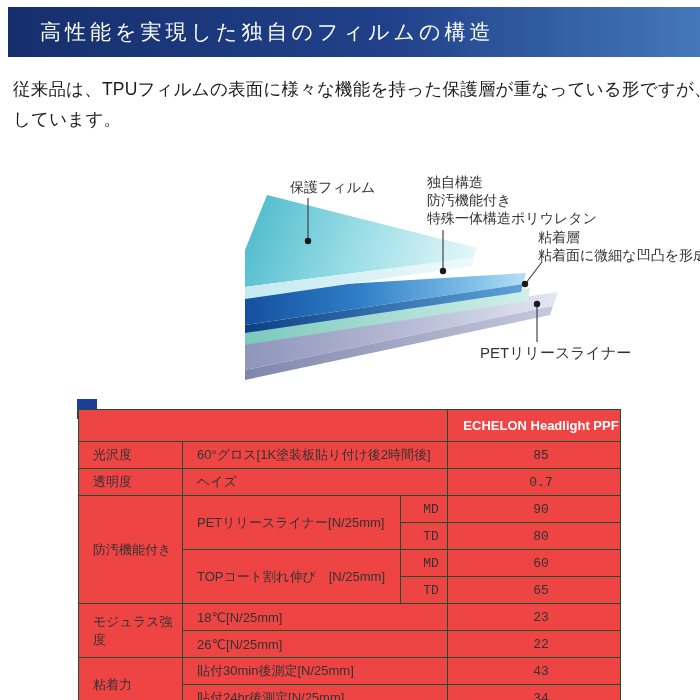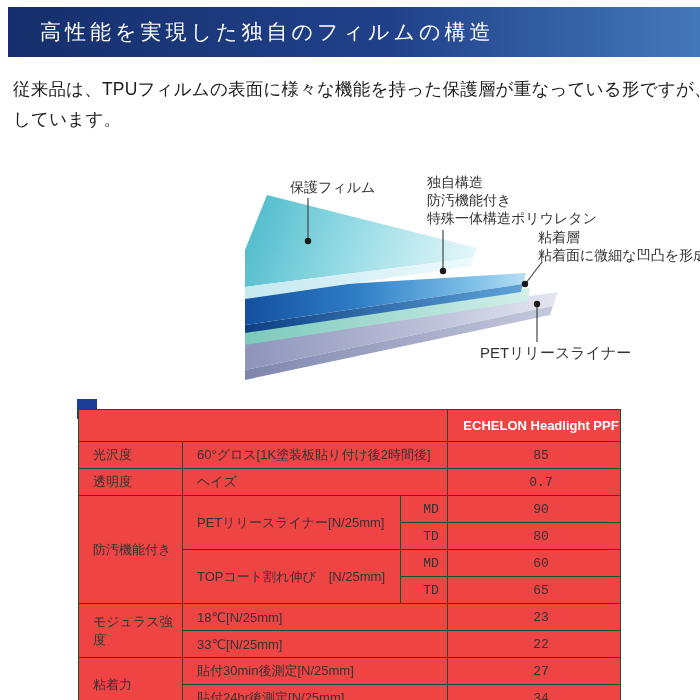--- a/index.html
+++ b/index.html
@@ -195,27 +195,27 @@
     <tr>
       <td class="dir">TD</td>
       <td class="val">65</td>
     </tr>
     <tr>
       <td rowspan="2">モジュラス強度</td>
       <td colspan="2">18℃[N/25mm]</td>
       <td class="val">23</td>
     </tr>
     <tr>
-      <td colspan="2">33℃[N/25mm]</td>
+      <td colspan="2">26℃[N/25mm]</td>
       <td class="val">22</td>
     </tr>
     <tr>
       <td rowspan="2">粘着力</td>
       <td colspan="2">貼付30min後測定[N/25mm]</td>
-      <td class="val">27</td>
+      <td class="val">43</td>
     </tr>
     <tr>
       <td colspan="2">貼付24hr後測定[N/25mm]</td>
       <td class="val">34</td>
     </tr>
   </tbody>
     </table>
 </div>
 
 </body></html>

